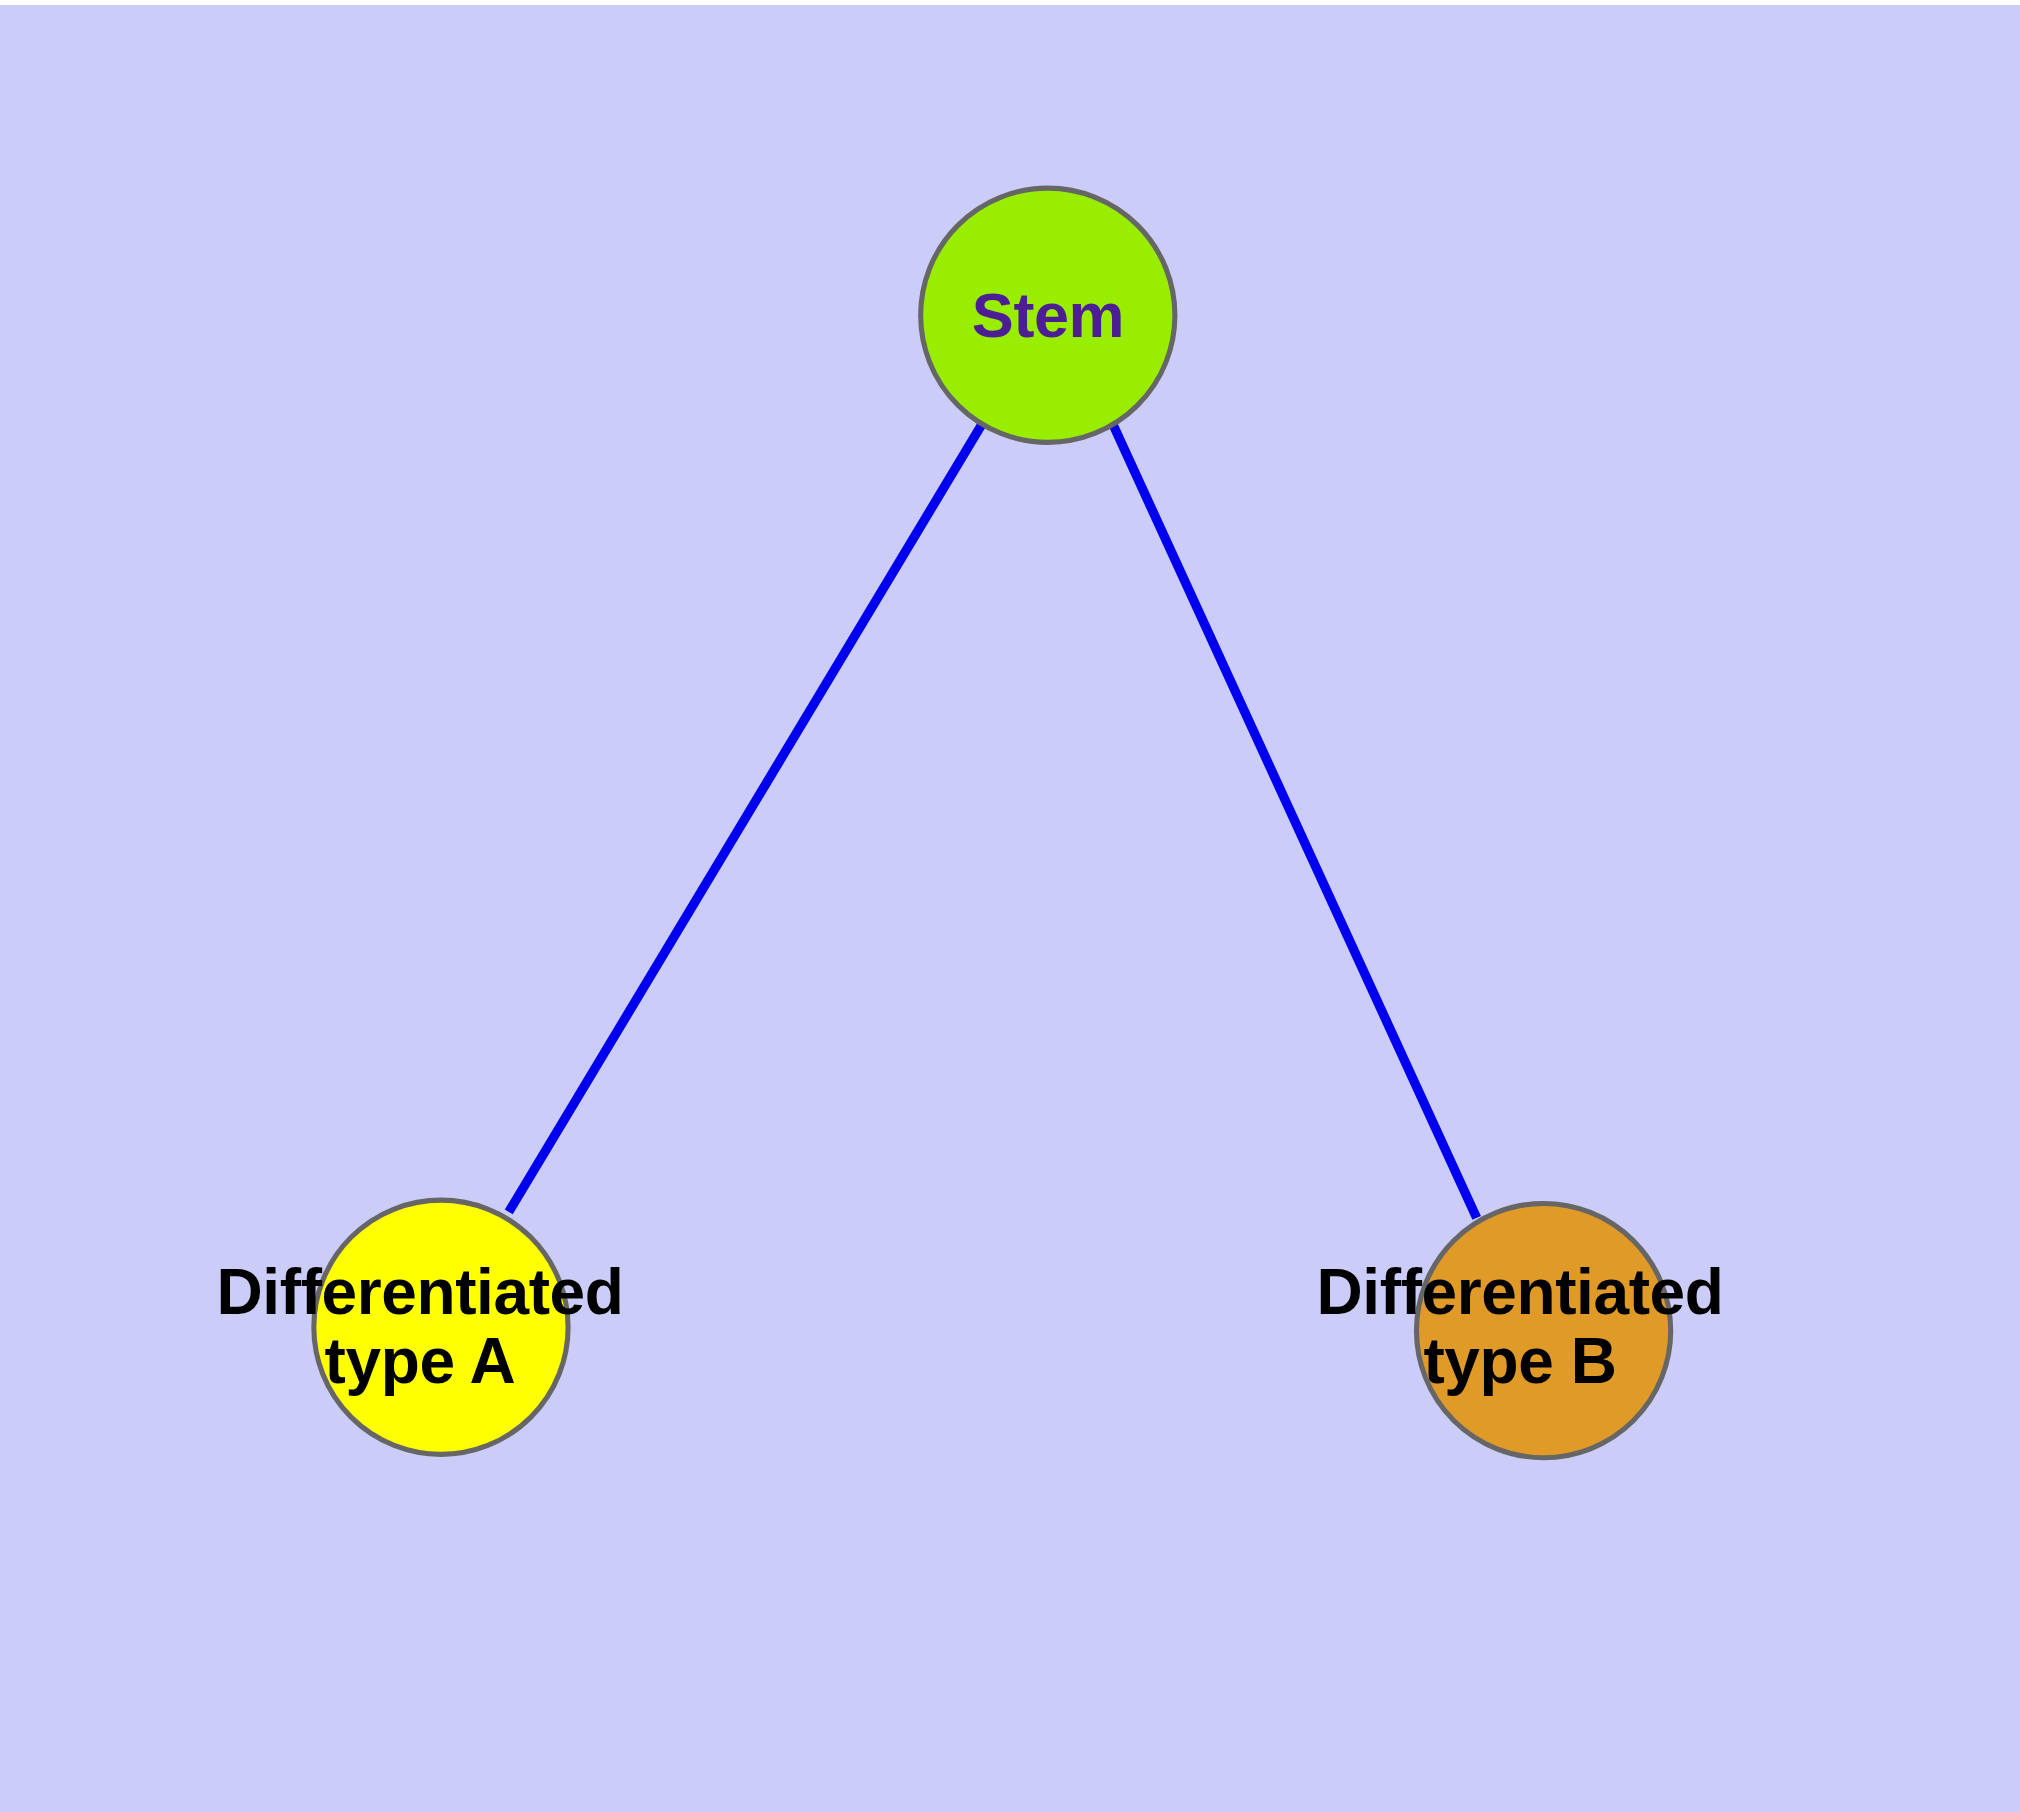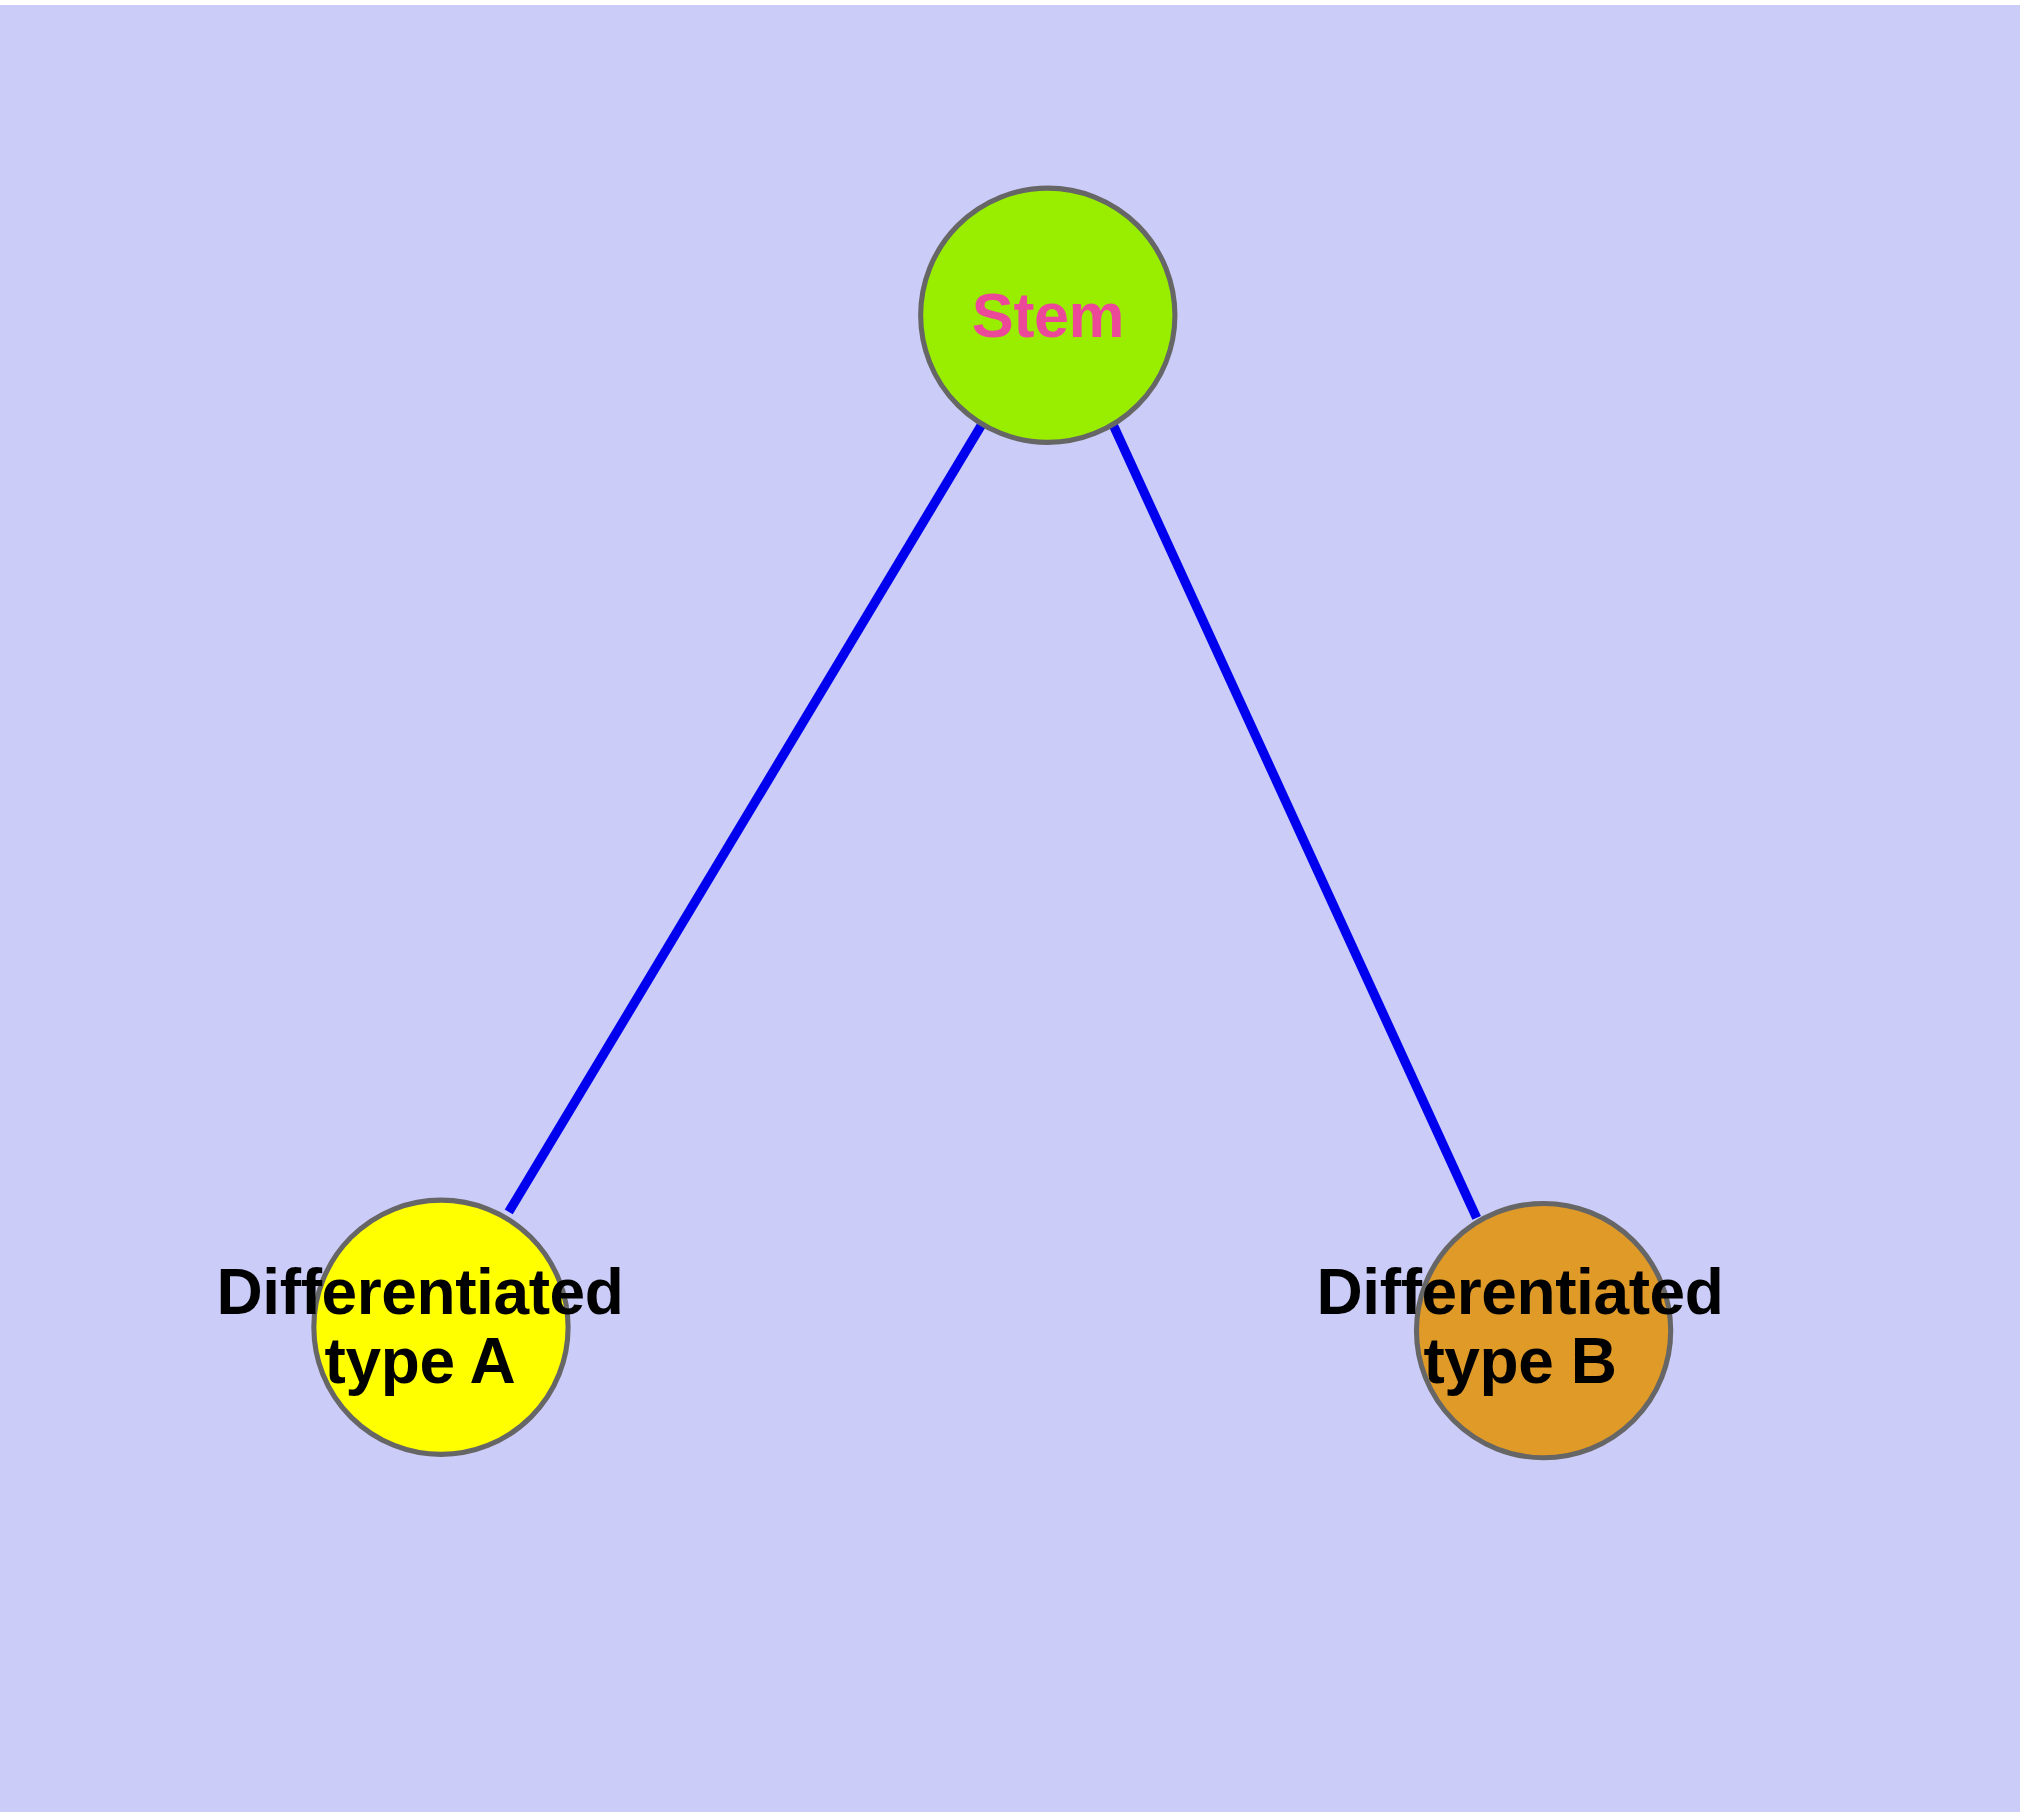--- a/index.html
+++ b/index.html
@@ -71,21 +71,21 @@
       <line class="graph-edge" x1="1158" y1="501" x2="600" y2="1430" stroke="#0000ee" stroke-width="11"></line>
       <line class="graph-edge" x1="1313" y1="501" x2="1742" y2="1437" stroke="#0000ee" stroke-width="11"></line>
     </g>
     <g>
       <circle class="graph-node" cx="1236" cy="372" r="150" fill="#99ee00" stroke="#666666" stroke-width="6"></circle>
       <circle class="graph-node" cx="520" cy="1566" r="150" fill="#ffff00" stroke="#666666" stroke-width="6"></circle>
       <circle class="graph-node" cx="1821" cy="1570" r="150" fill="#e09a28" stroke="#666666" stroke-width="6"></circle>
     </g>
   </svg>
 
-  <div id="label-stem" class="node-label" style="color: #ec4899;">Stem</div>
+  <div id="label-stem" class="node-label" style="color: #4c1d95;">Stem</div>
 
   <div id="label-diff-a" class="node-label" style="color: rgb(0, 0, 0);">Differentiated
 type A</div>
 
   <div id="label-diff-b" class="node-label" style="color: rgb(0, 0, 0);">Differentiated
 type B</div>
 
 </div>
 
 

